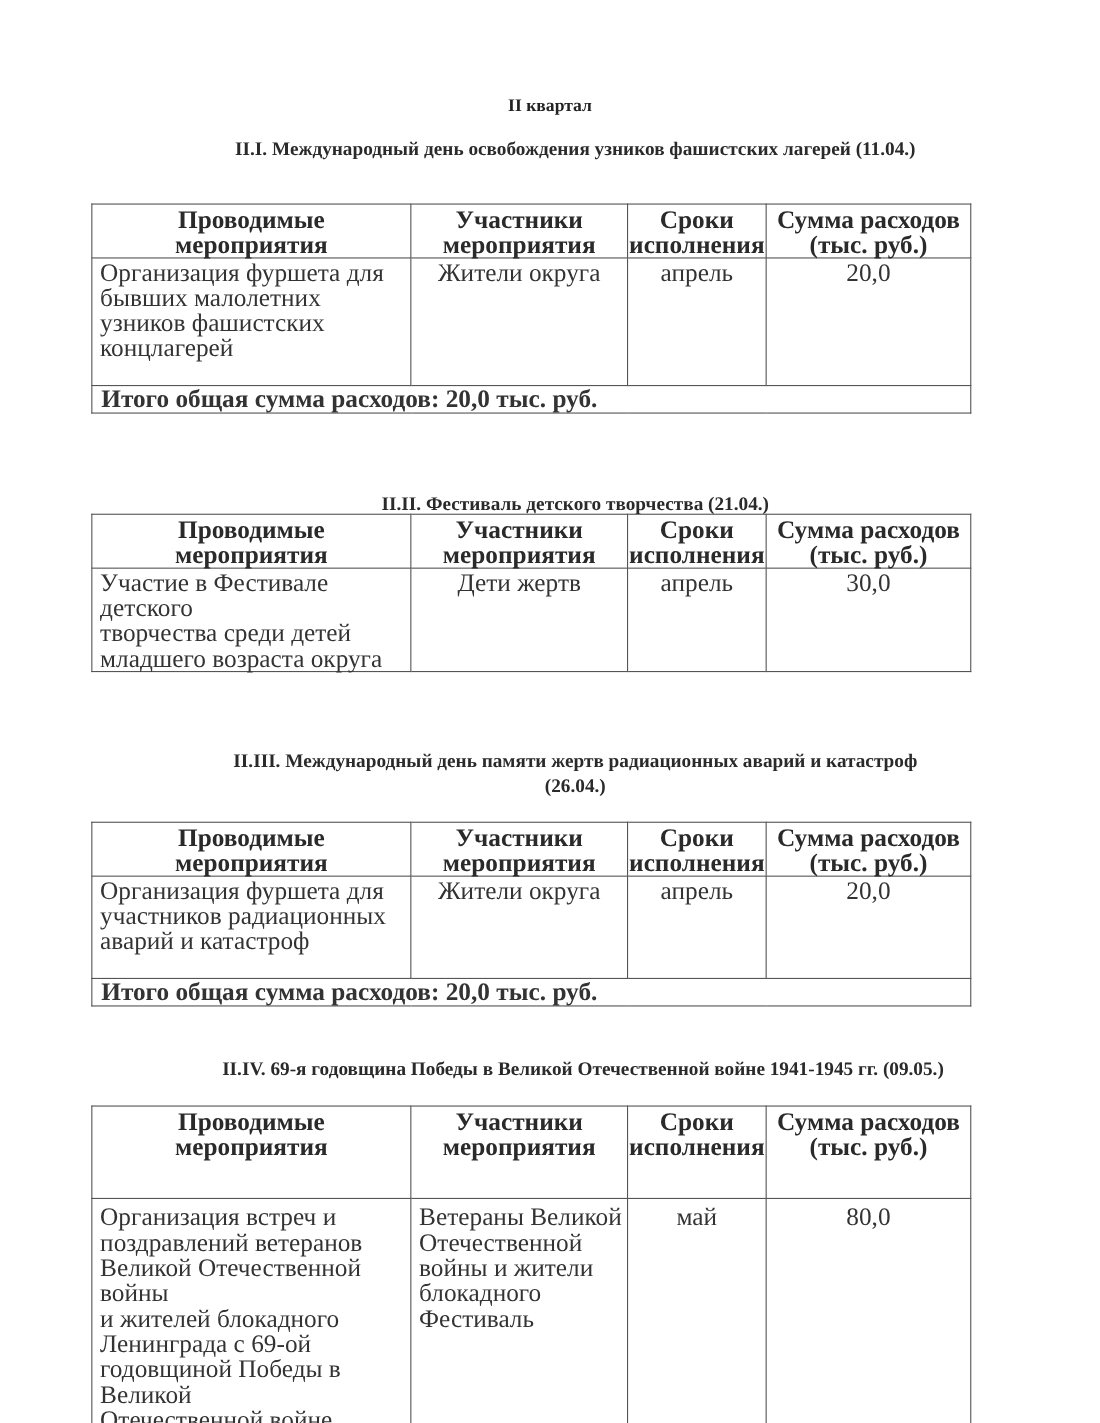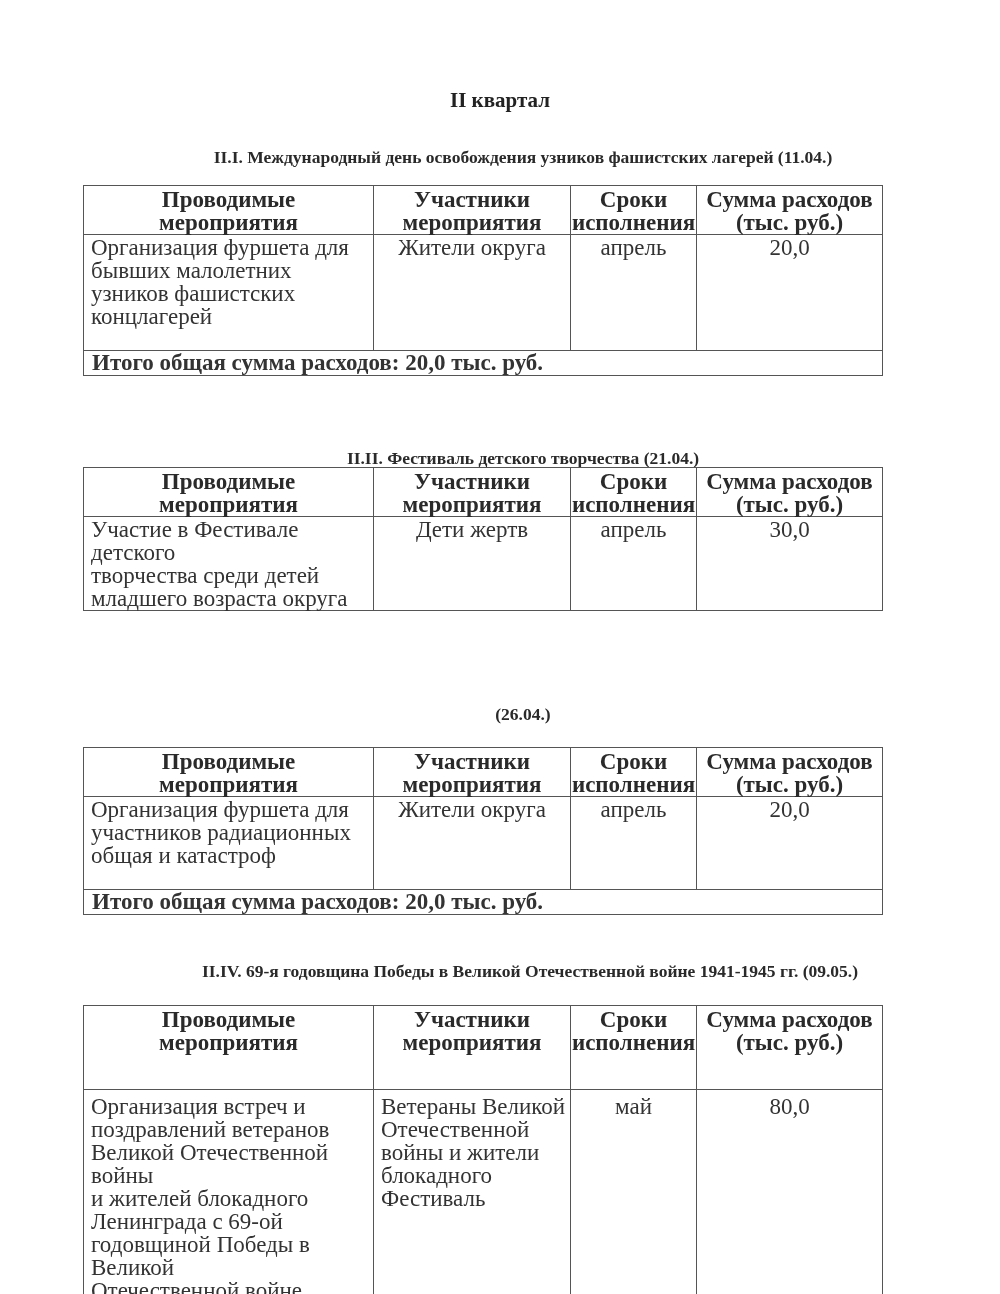--- a/index.html
+++ b/index.html
@@ -1,38 +1,38 @@
 <!DOCTYPE html>
 <html><head>
 <meta charset="utf-8">
 <style>
   html, body { margin: 0; padding: 0; background: #ffffff; }
   body { width: 1000px; height: 1294px; position: relative; overflow: hidden;
          font-family: "Liberation Serif", "DejaVu Serif", serif; color: #2a2a2a; }
   .page-title { position: absolute; left: 0; width: 1000px; top: 88px; text-align: center;
-                font-weight: bold; font-size: 21px; color: #222; }
+                font-weight: bold; font-size: 16px; color: #222; }
   .section-title { position: absolute; left: 83px; width: 880px; text-align: center;
                    font-weight: bold; font-size: 17.5px; line-height: 23px; color: #2a2a2a; }
   table.sec { position: absolute; left: 83px; width: 799px; border-collapse: collapse;
               table-layout: fixed; font-size: 23px; }
   table.sec td, table.sec th { border: 1.5px solid #555; vertical-align: top; padding: 0; }
   table.sec th { font-weight: bold; text-align: center; line-height: 23px; padding-top: 2px; color: #2a2a2a; }
   table.sec td { line-height: 23px; color: #333; }
   td.left { text-align: left; padding-left: 7px !important; padding-top: 1px !important; }
   td.center { text-align: center; padding-top: 1px !important; }
   td.total { font-weight: bold; padding-left: 8px !important; line-height: 22px; color: #222; }
   col.c1 { width: 290px; } col.c2 { width: 197px; } col.c3 { width: 126px; } col.c4 { width: 186px; }
   .open-bottom td { border-bottom: none; }
 </style>
 </head>
 <body>
 
 <div class="page-title">II квартал</div>
 
-<div class="section-title" style="top:146px;">II.I. Международный день освобождения узников фашистских лагерей (11.04.)</div>
+<div class="section-title" style="top:124px;">II.I. Международный день освобождения узников фашистских лагерей (11.04.)</div>
 <table class="sec" style="top:185px;">
   <colgroup>
       <col class="c1">
       <col class="c2">
       <col class="c3">
       <col class="c4">
     </colgroup>
   <tbody>
       <tr style="height:47px;">
     <th><span>Проводимые</span><br><span>мероприятия</span></th>
@@ -69,37 +69,37 @@
   </tr>
   <tr style="height:93px;">
     <td class="left"><span>Участие в Фестивале детского</span><br><span>творчества среди детей</span><br><span>младшего возраста округа</span></td>
     <td class="center">Дети жертв</td>
     <td class="center">апрель</td>
     <td class="center">30,0</td>
   </tr>
 </tbody>
   </table>
 
-<div class="section-title" style="top:680px;"><br><span>(26.04.)</span></div>
+<div class="section-title" style="top:680px;"><span>II.III. Международный день памяти жертв радиационных аварий и катастроф</span><br><span>(26.04.)</span></div>
 <table class="sec" style="top:747px;">
   <colgroup>
       <col class="c1">
       <col class="c2">
       <col class="c3">
       <col class="c4">
     </colgroup>
   <tbody>
       <tr style="height:47px;">
     <th><span>Проводимые</span><br><span>мероприятия</span></th>
     <th><span>Участники</span><br><span>мероприятия</span></th>
     <th><span>Сроки</span><br><span>исполнения</span></th>
     <th><span>Сумма расходов</span><br><span>(тыс. руб.)</span></th>
   </tr>
   <tr style="height:93px;">
-    <td class="left"><span>Организация фуршета для</span><br><span>участников радиационных</span><br><span>общая и катастроф</span></td>
+    <td class="left"><span>Организация фуршета для</span><br><span>участников радиационных</span><br><span>аварий и катастроф</span></td>
     <td class="center">Жители округа</td>
     <td class="center">апрель</td>
     <td class="center">20,0</td>
   </tr>
   <tr style="height:25px;">
     <td colspan="4" class="total">Итого общая сумма расходов: 20,0 тыс. руб.</td>
   </tr>
 </tbody>
   </table>
 

